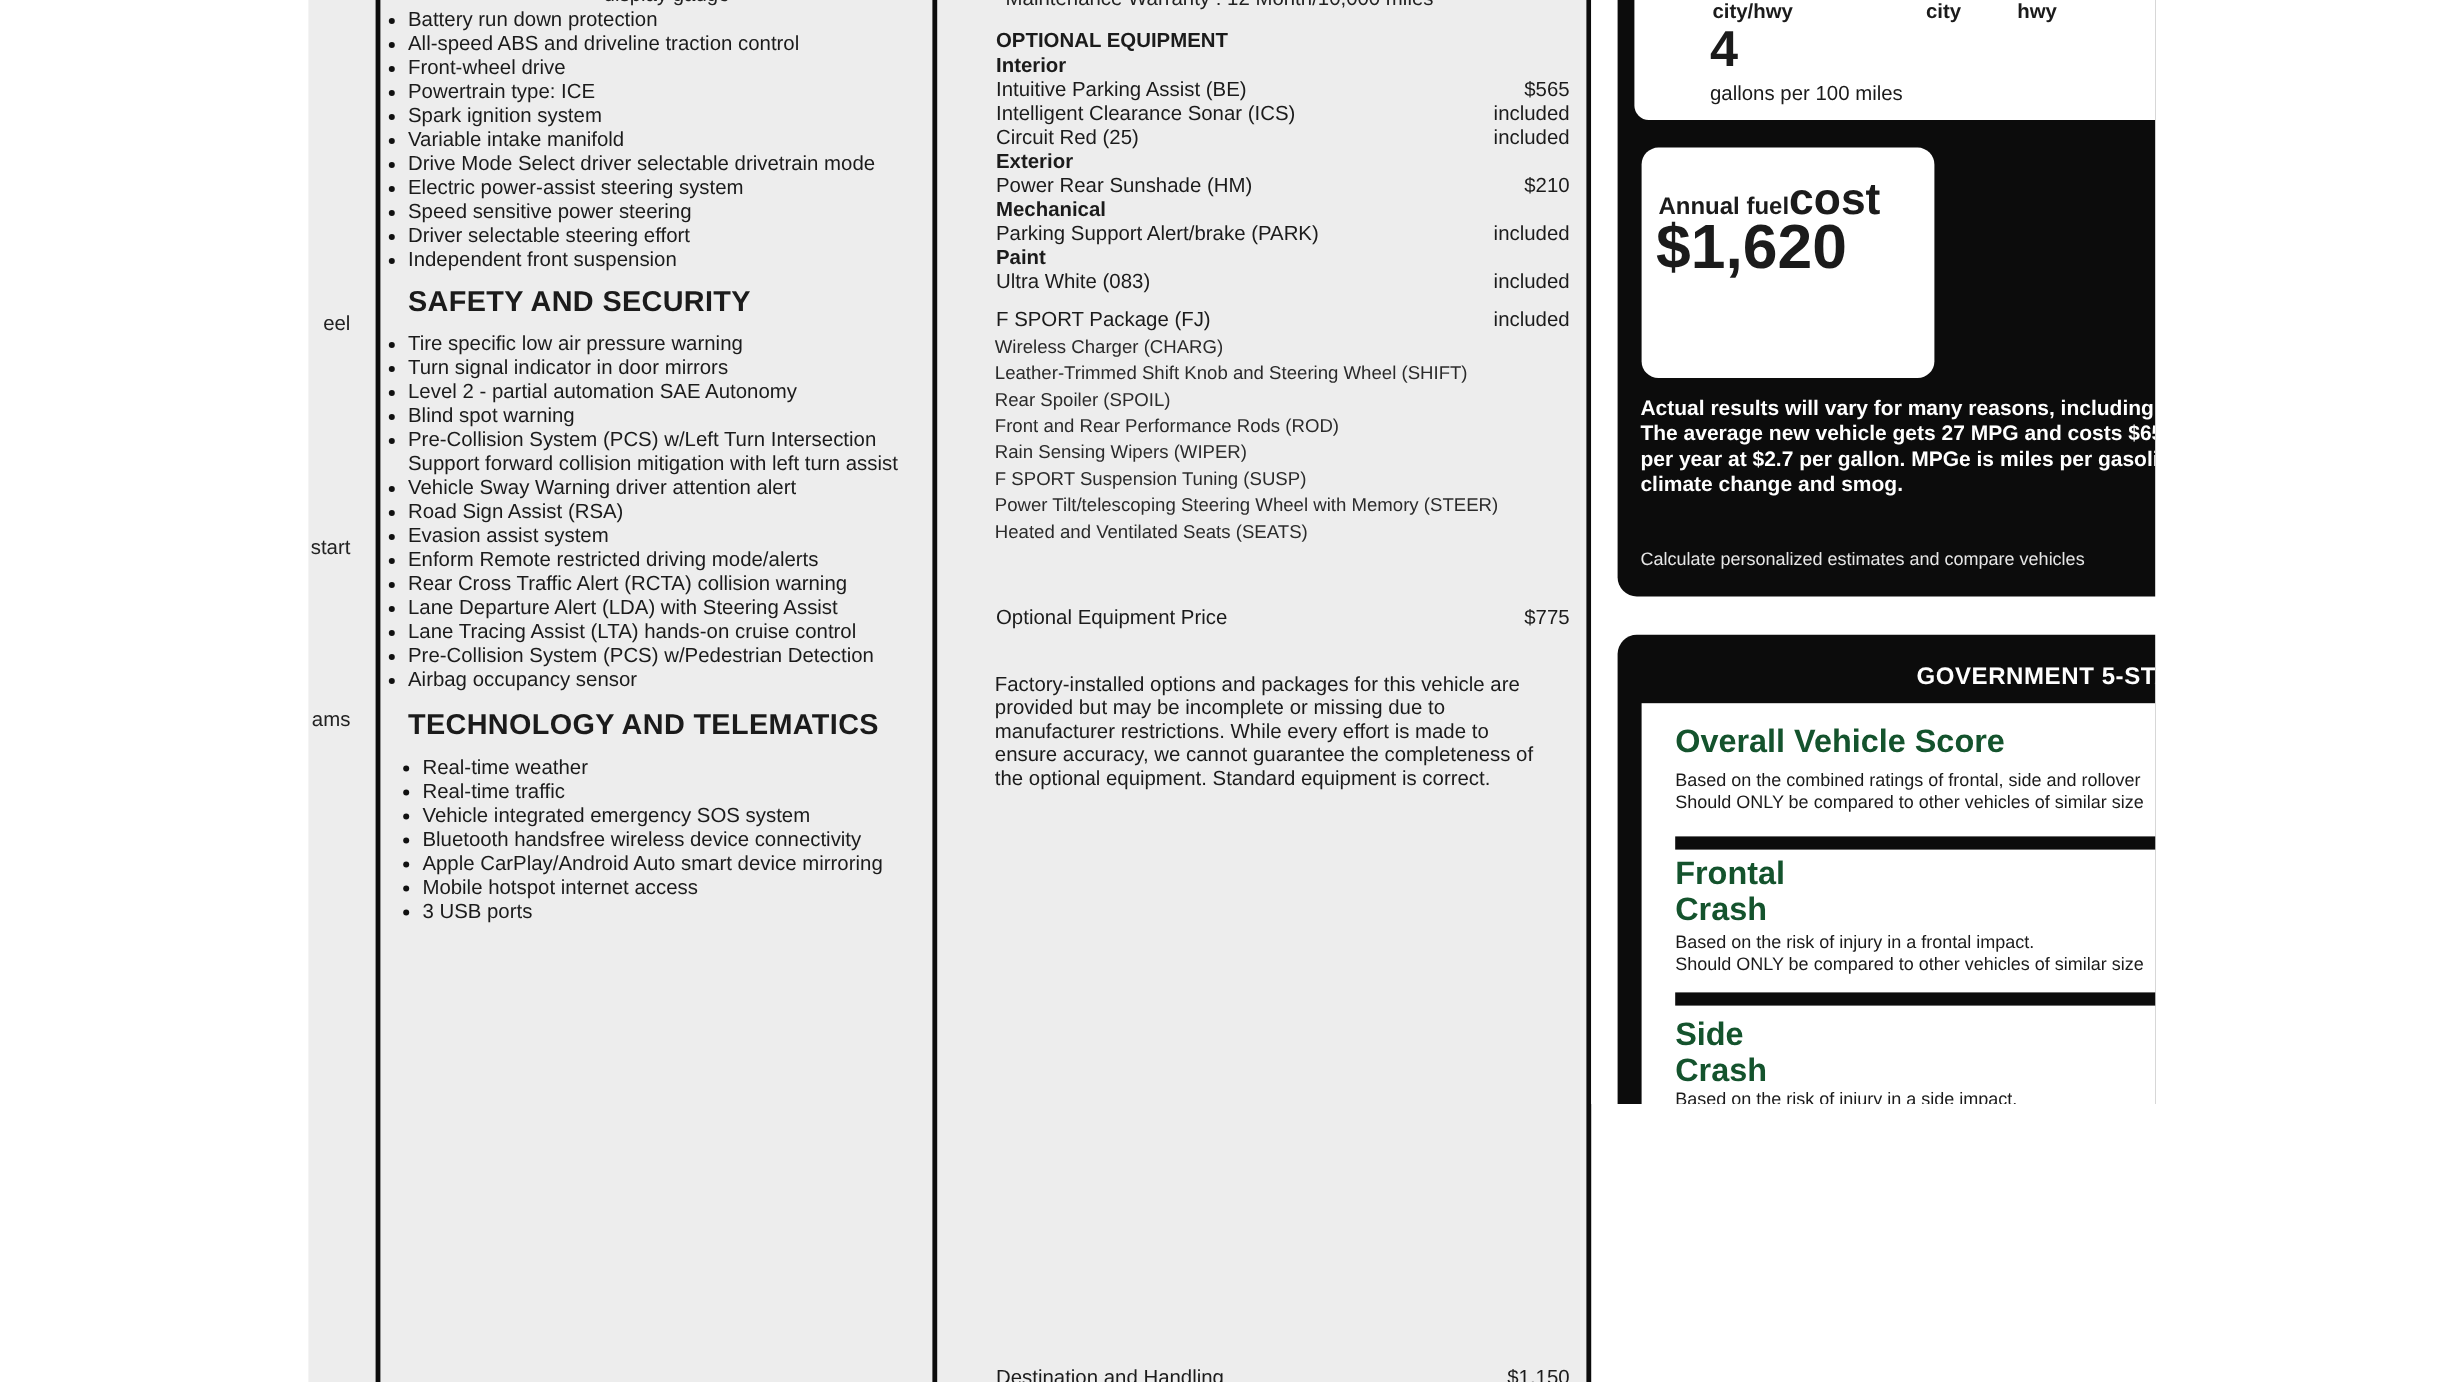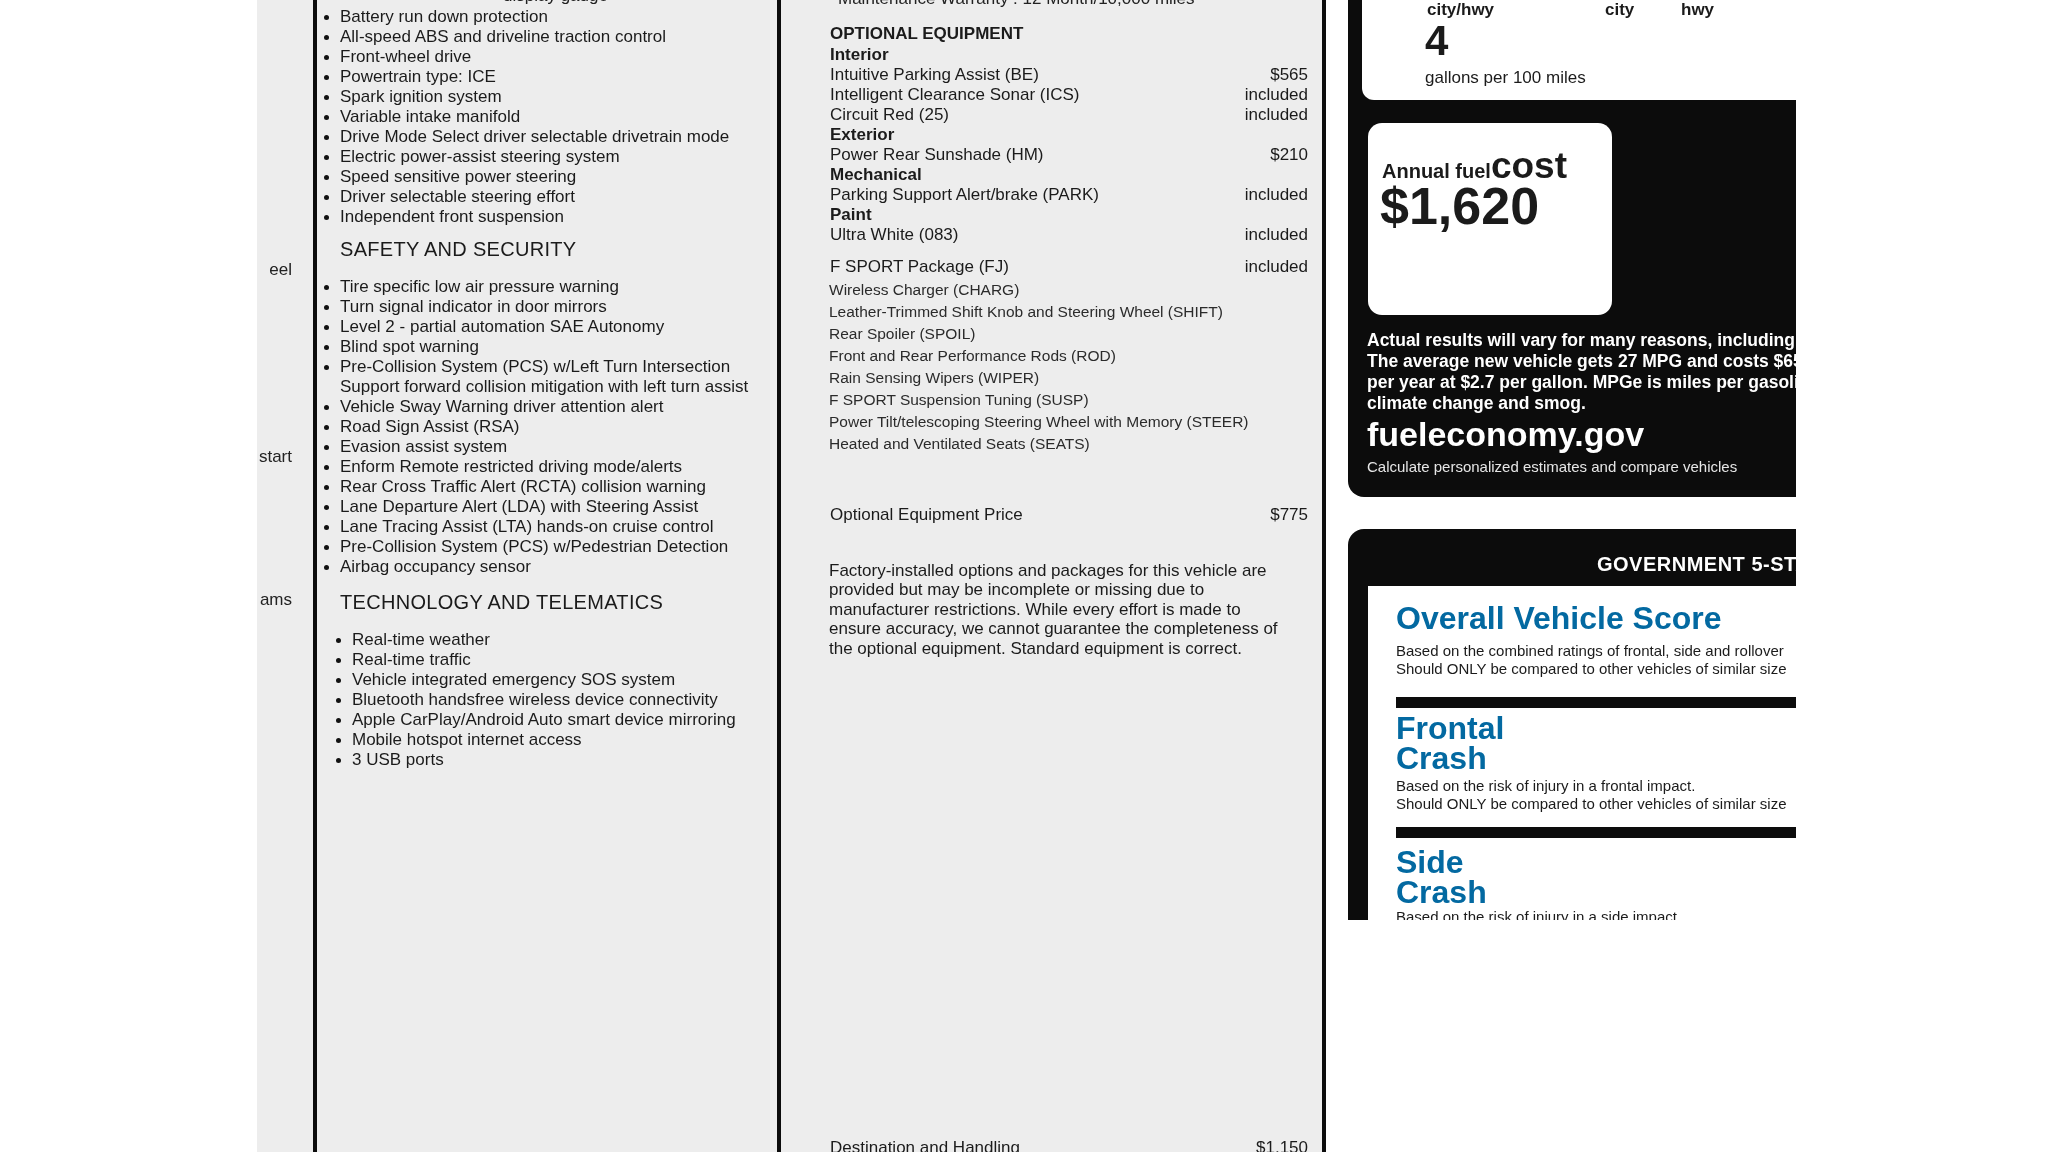--- a/index.html
+++ b/index.html
@@ -14,38 +14,38 @@
 
   
   .sheet{position:absolute;left:257px;top:0;width:1069px;height:1152px;background:#ededed}
   .vline{position:absolute;top:0;width:4px;height:1152px;background:#0c0c0c}
 
   
   .list{position:absolute}
   .li{position:relative;padding-left:19px;font-size:17px;line-height:20px;height:20px;white-space:nowrap}
   .li::before{content:"";position:absolute;left:3px;top:8px;width:5px;height:5px;border-radius:50%;background:#111}
   .li.cont::before{display:none}
-  .h1{position:absolute;font-size:20px;font-weight:normal;letter-spacing:.3px;white-space:nowrap}
+  .h1{position:absolute;font-size:24px;font-weight:bold;letter-spacing:.3px;white-space:nowrap}
 
   
   .orow{position:absolute;left:830px;width:478px;height:20px;font-size:17px;line-height:20px;display:flex;justify-content:space-between;white-space:nowrap}
   .pkg-items{position:absolute;left:829px;top:279px}
   .pitem{font-size:15.5px;line-height:22px;height:22px;color:#2b2b2b;white-space:nowrap}
   .para{position:absolute;left:829px;top:561px}
   .dline{font-size:17px;line-height:19.4px;white-space:nowrap}
   .fragment{position:absolute;font-size:17px;line-height:20px;white-space:nowrap;color:#222}
 
   
   .rightclip{position:absolute;left:1326px;top:0;width:470px;height:920px;overflow:hidden;background:#fff}
   .blackbox{position:absolute;background:#0c0c0c;border-radius:16px}
   .whitebox{position:absolute;background:#ffffff;border-radius:12px}
   .fp-line{font-size:17.5px;line-height:21px;font-weight:bold;color:#fff;white-space:nowrap}
   .marker{position:absolute;background:#0c0c0c;color:#fff;font-weight:bold;border-radius:8px;display:flex;align-items:center;justify-content:center}
   .gov-sub{font-size:15px;line-height:18px;white-space:nowrap;color:#1b1b1b}
-  .gov-h{position:absolute;font-size:32px;font-weight:bold;line-height:28px;white-space:nowrap;color:#0369a1}
+  .gov-h{position:absolute;font-size:27px;font-weight:bold;line-height:28px;white-space:nowrap;color:#14532d}
   .gov-div{position:absolute;height:11px;background:#0c0c0c;width:552px}
   .gov-foot{position:absolute;font-size:19px;font-weight:bold;color:#fff;white-space:nowrap}
 </style>
 </head>
 <body>
 
 <div class="sheet"></div>
 <div class="vline" style="left:313px"></div>
 <div class="vline" style="left:777px"></div>
 <div class="vline" style="left:1322px"></div>
@@ -200,21 +200,20 @@
     </div>
 
 
     <div class="abs" style="left:19px;top:354px">
       <div class="fp-line">Actual results will vary for many reasons, including driving</div>
       <div class="fp-line">The average new vehicle gets 27 MPG and costs $6500 to f</div>
       <div class="fp-line">per year at $2.7 per gallon. MPGe is miles per gasoline gall</div>
       <div class="fp-line">climate change and smog.</div>
     </div>
 
-    <div class="abs bold nw" style="left:19px;top:439px;font-size:34px;color:#fff">fueleconomy.gov</div>
     <div class="abs nw" style="left:19px;top:482px;font-size:15px;color:#e6e6e6">Calculate personalized estimates and compare vehicles</div>
   </div>
 
   <div class="blackbox" style="left:22px;top:529px;width:610px;height:599px">
     <div class="abs bold nw" style="left:249px;top:24px;font-size:20px;color:#fff;letter-spacing:.5px">GOVERNMENT 5-STAR</div>
 
     <div class="abs" style="left:20px;top:57px;width:580px;height:440px;background:#fff">
       <div class="gov-h" style="left:28px;top:18px">Overall Vehicle Score</div>
       <div class="abs" style="left:28px;top:56px">
         <div class="gov-sub">Based on the combined ratings of frontal, side and rollover</div>

